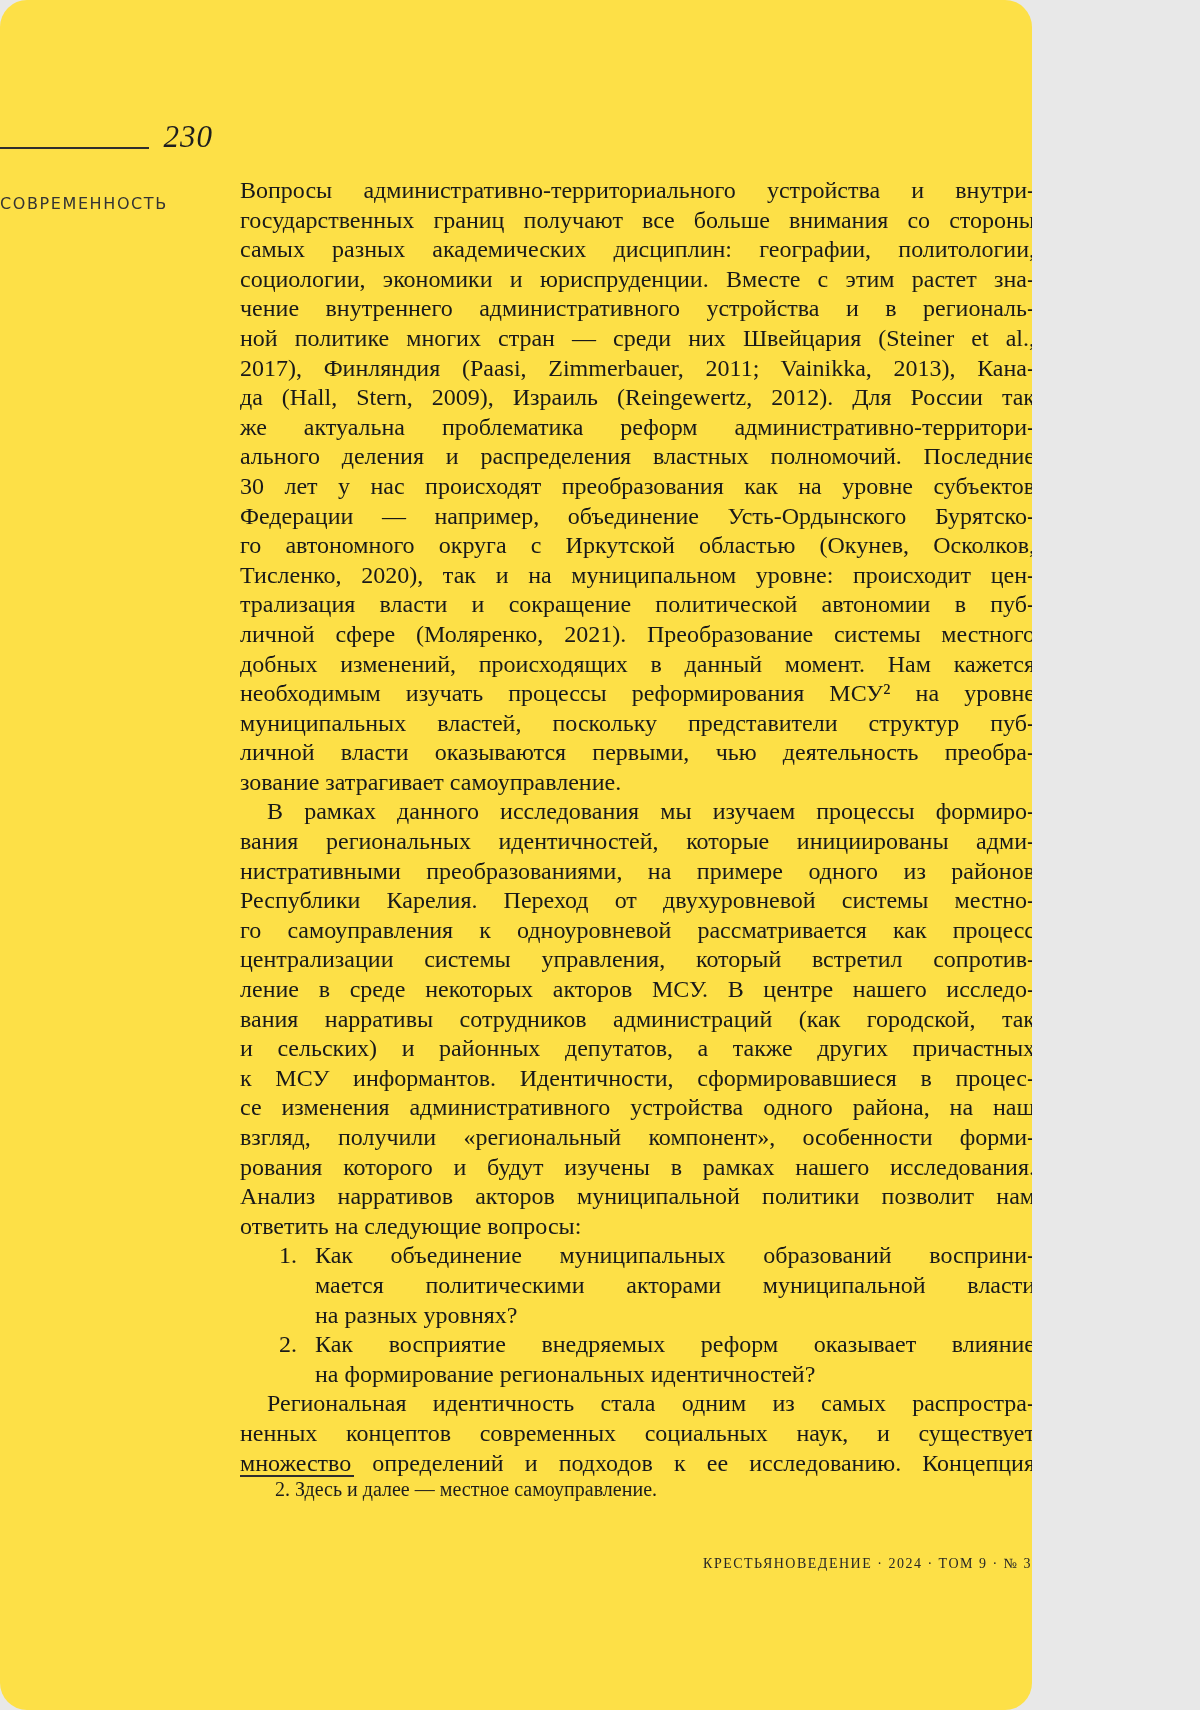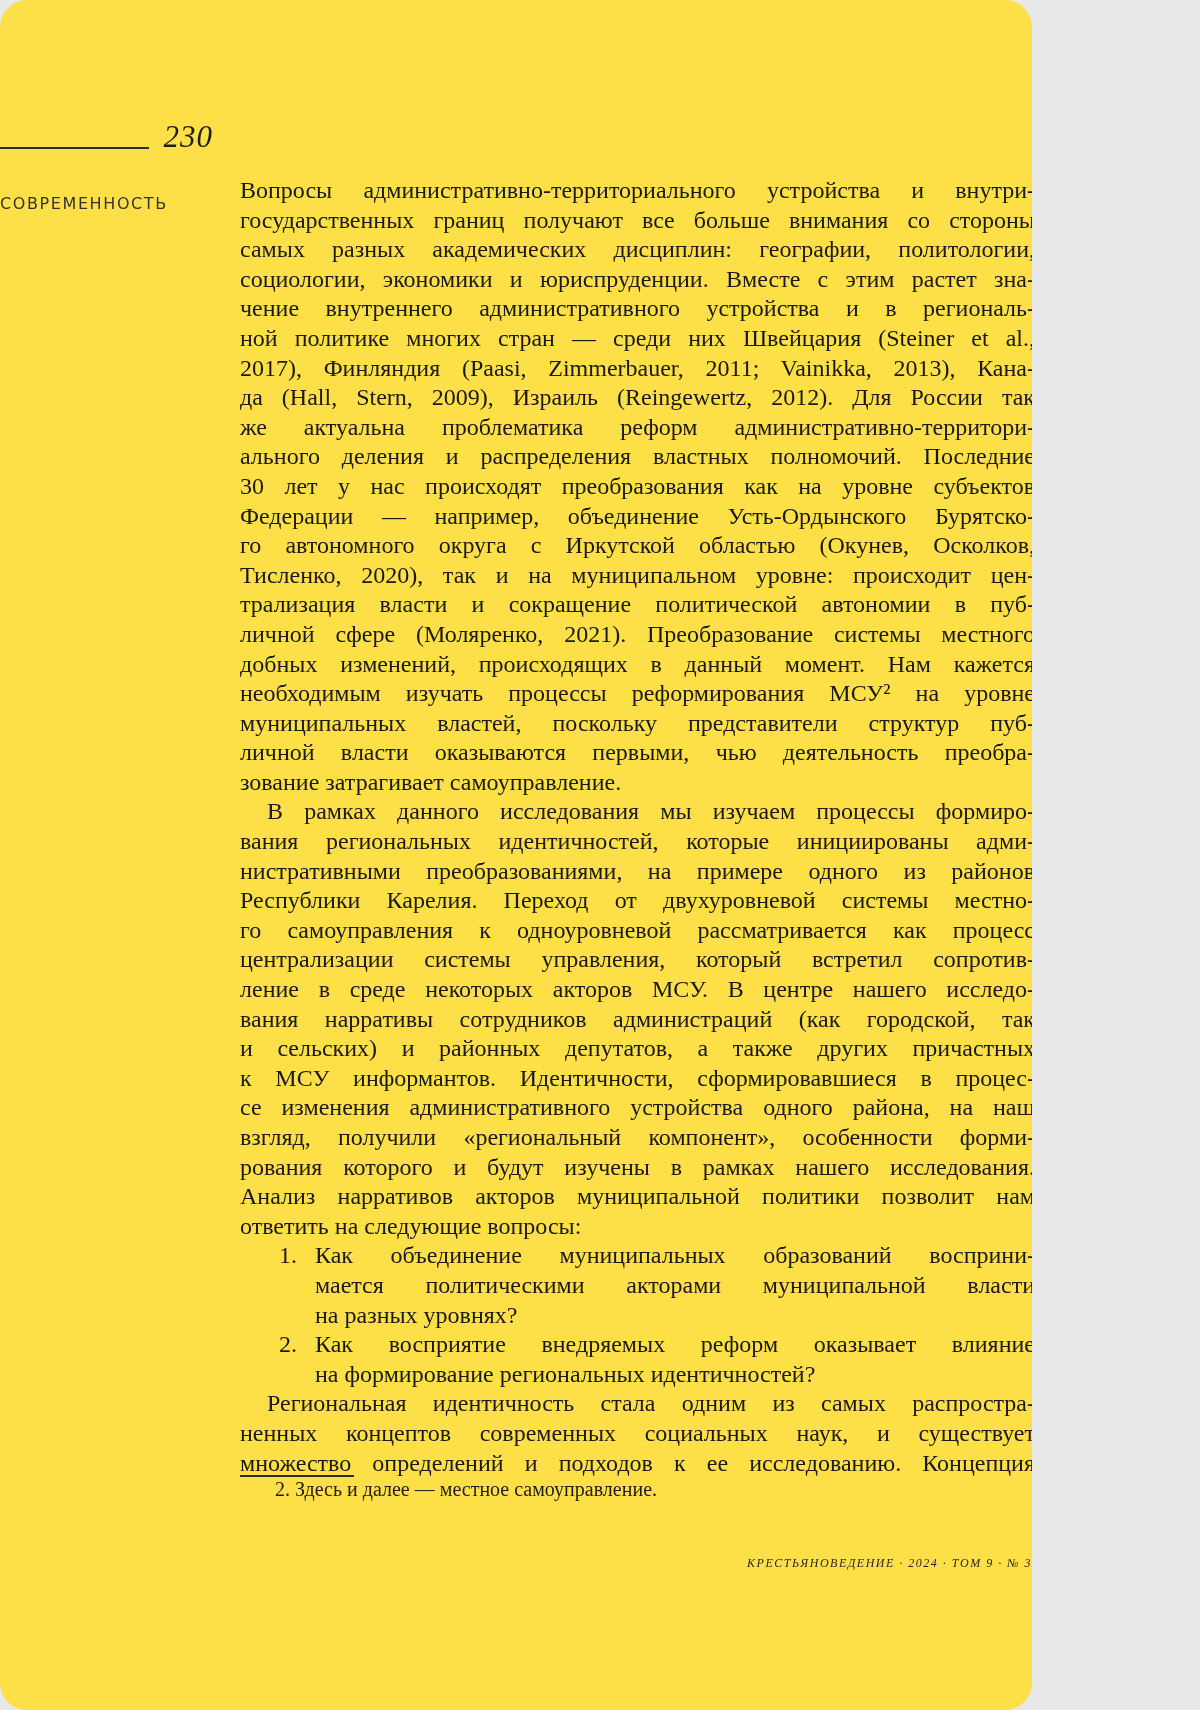--- a/index.html
+++ b/index.html
@@ -83,24 +83,23 @@
     line-height: 26px;
     color: #1c1c1c;
   }
   .footnote-text { padding-left: 35px; }
   
   .footer {
     position: absolute;
     left: 240px; top: 1556px;
     width: 792px;
     text-align: right;
-    font-size: 12px;
+    font-size: 14px;
     letter-spacing: 1.5px;
     color: #262626;
-    font-style: italic;
   }
 </style>
 </head>
 <body>
 
 <div class="page">
 
   <div class="margin-rule"></div>
 
   <div class="page-number">230</div>

